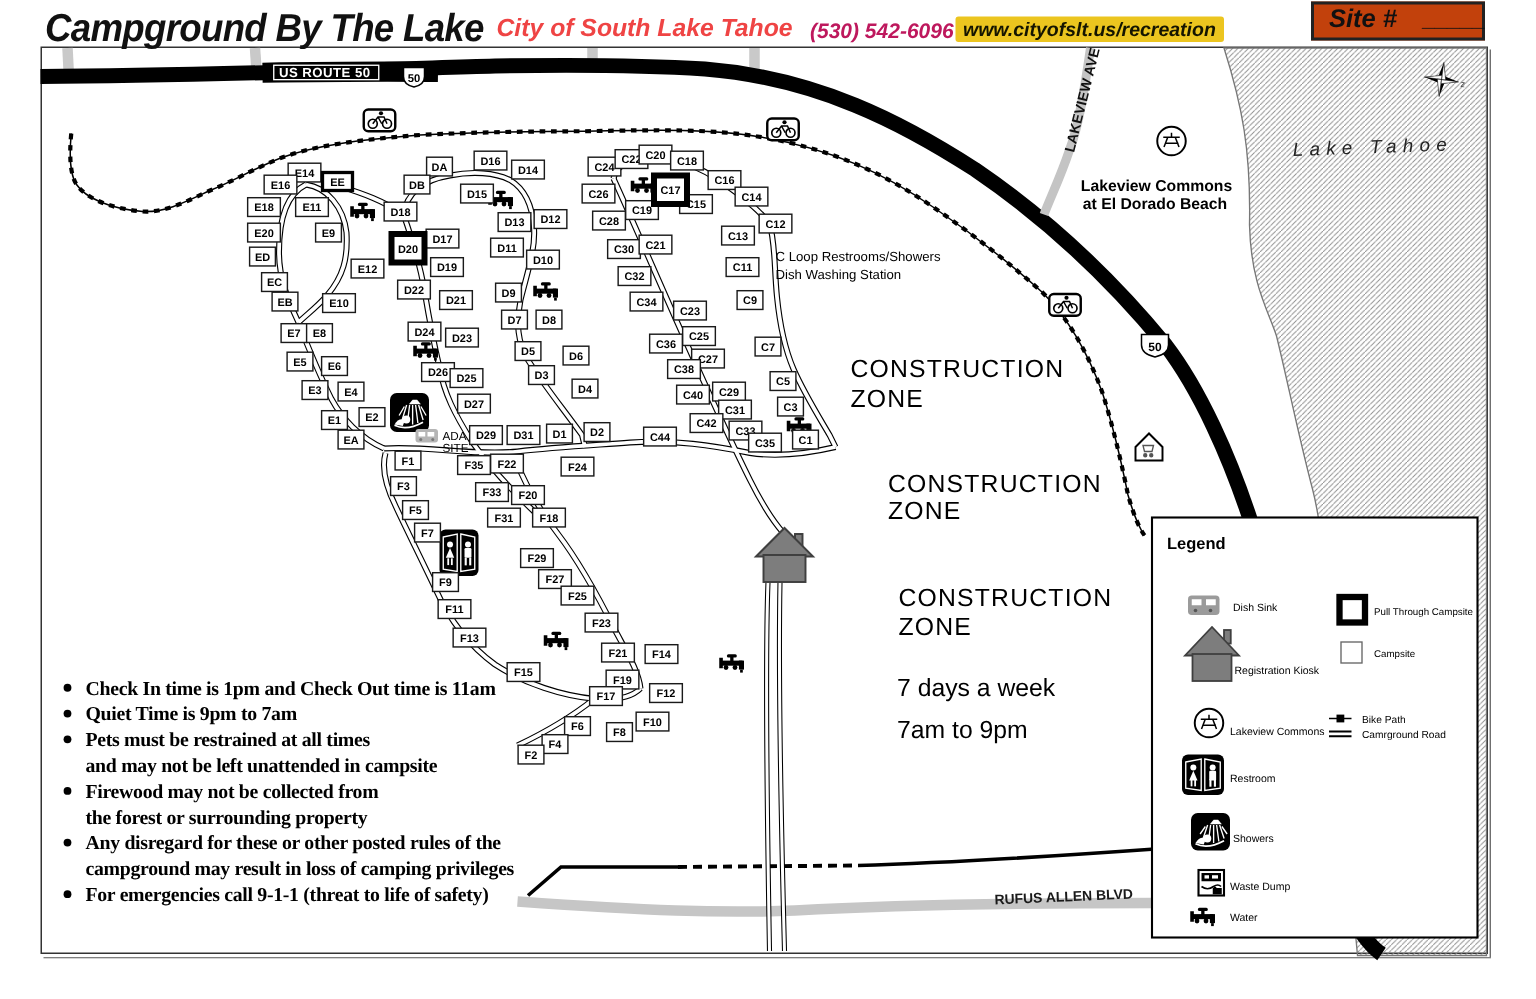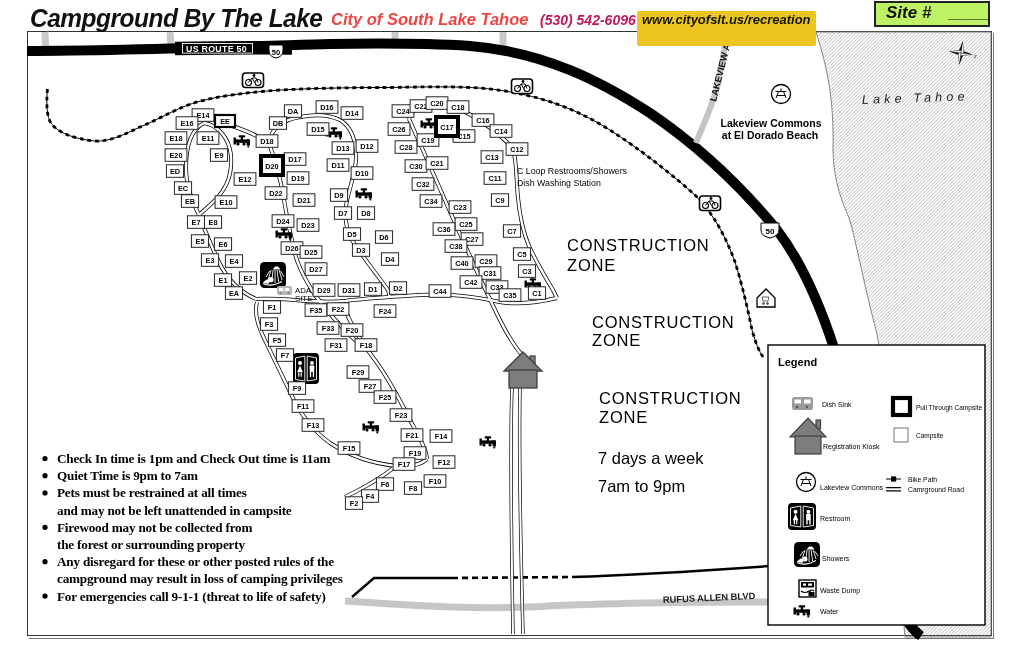--- a/index.html
+++ b/index.html
@@ -900,18 +900,18 @@
 </svg>
 
 <div style="position:absolute;left:0;top:0;width:1024px;height:526px;pointer-events:none">
 
 <div style="position:absolute;left:30px;top:3px;font:bold italic 26px 'Liberation Sans',sans-serif;color:#111;letter-spacing:-0.5px;transform:scaleX(0.94);transform-origin:left top;white-space:nowrap">Campground By The Lake</div>
 
 <div style="position:absolute;left:331px;top:10px;font:bold italic 16.5px 'Liberation Sans',sans-serif;color:#ef4444;white-space:nowrap">City of South Lake Tahoe</div>
 
 <div style="position:absolute;left:540px;top:12px;font:bold italic 14px 'Liberation Sans',sans-serif;color:#be185d;white-space:nowrap">(530) 542-6096</div>
 
-<div style="position:absolute;left:637px;top:11px;font:bold italic 13px 'Liberation Sans',sans-serif;color:#151500;background:#ecc51f;padding:1px 5px 19px 5px;border-radius:2px;white-space:nowrap">www.cityofslt.us/recreation</div>
-
-<div style="position:absolute;left:874px;top:1px;width:112px;height:22px;border:2px solid #222;background:#bef264">
+<div style="position:absolute;left:637px;top:11px;font:bold italic 13px 'Liberation Sans',sans-serif;color:#151500;background:#ecc51f;padding:1px 5px 1px 5px;border-radius:2px;white-space:nowrap">www.cityofslt.us/recreation</div>
+
+<div style="position:absolute;left:874px;top:1px;width:112px;height:22px;border:2px solid #222;background:#c2410c">
 <span style="position:absolute;left:10px;top:0px;font:bold italic 17px 'Liberation Sans',sans-serif;color:#111">Site # </span>
 <span style="position:absolute;left:72px;top:1px;font:bold 15px 'Liberation Sans',sans-serif;color:#111">_____</span>
 </div>
 </div>
 </body></html>

